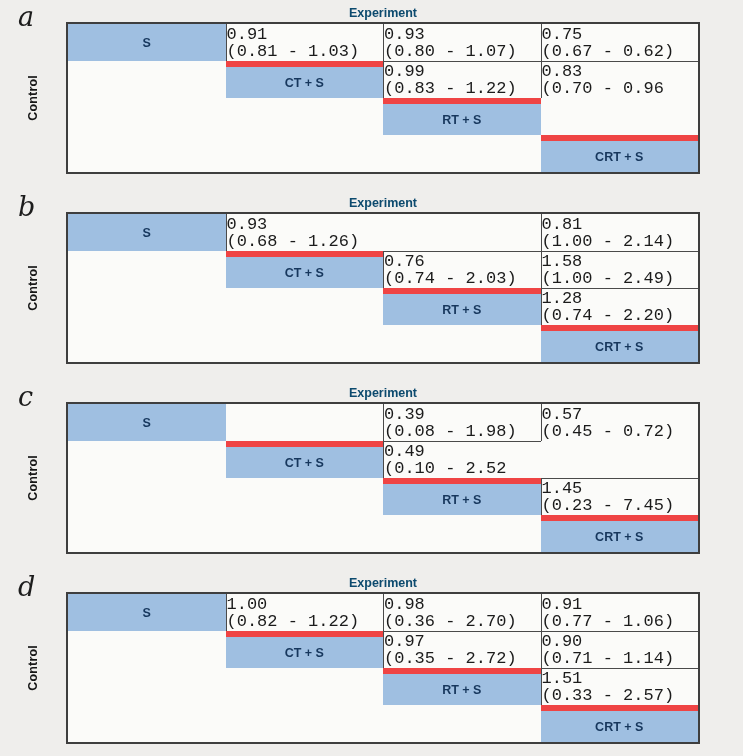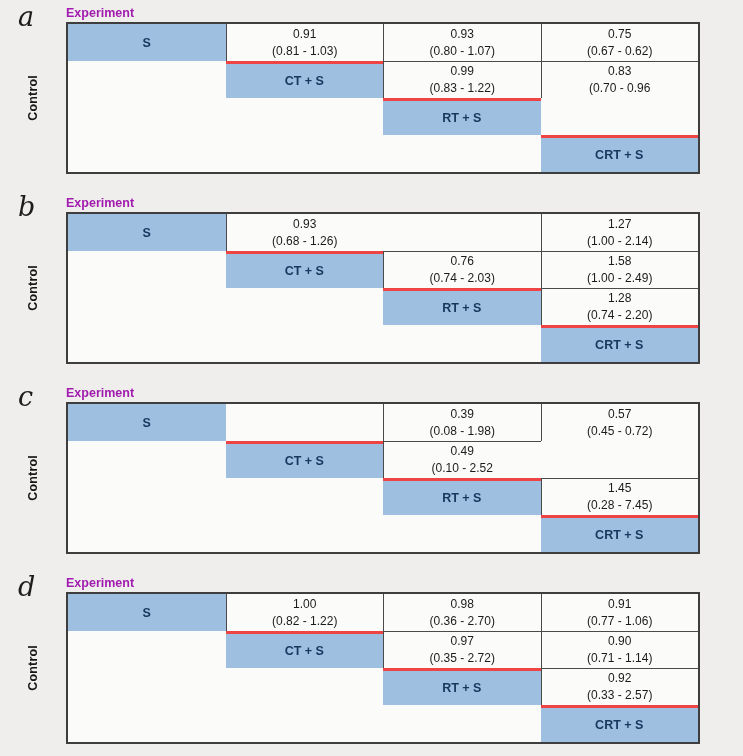--- a/index.html
+++ b/index.html
@@ -11,21 +11,21 @@
   }
   .stack{padding-top:2px;}
   .panel{position:relative;height:190px;}
   .letter{
     position:absolute;left:18px;top:0px;
     font-family:"DejaVu Serif", serif;
     font-style:italic;font-size:27px;color:#1c1c1c;line-height:30px;
   }
   .toplab{
     position:absolute;left:66px;top:4px;width:634px;
-    text-align:left;font-weight:bold;font-size:12.5px;color:#a21caf;
+    text-align:center;font-weight:bold;font-size:12.5px;color:#0c4a6e;
   }
   .sidelab{
     position:absolute;left:22px;top:20px;width:22px;height:152px;
     display:flex;align-items:center;justify-content:center;
   }
   .sidelab span{
     writing-mode:vertical-rl;transform:rotate(180deg);
     font-weight:bold;font-size:12.5px;color:#161616;letter-spacing:0.2px;
   }
   .ltable{
@@ -36,26 +36,26 @@
     grid-template-rows:repeat(4,1fr);
     background:#fbfbf9;
     border:2px solid #3e3e3e;
     box-sizing:border-box;
   }
   .cell{box-sizing:border-box;}
   .diag{
     background:#9fbfe1;
     display:flex;align-items:center;justify-content:center;
     font-weight:bold;font-size:12.5px;color:#17375d;
-    border-top:3px solid #ef4444;
+    border-top:6px solid #ef4444;
   }
   .val{
-    display:flex;flex-direction:column;align-items:center;justify-content:center;
-    font-size:12px;color:#1b1b1b;line-height:17px;
-    border-top:1px solid #4a4a4a;border-left:1px solid #4a4a4a;
+    display:flex;flex-direction:column;align-items:flex-start;justify-content:center;
+    font-size:17px;color:#1b1b1b;line-height:17px;
+    border-top:1px solid #4a4a4a;border-left:1px solid #4a4a4a;font-family:Liberation Mono, monospace;
   }
   .r0{grid-row:1}.r1{grid-row:2}.r2{grid-row:3}.r3{grid-row:4}
   .c0{grid-column:1}.c1{grid-column:2}.c2{grid-column:3}.c3{grid-column:4}
   .r0.diag, .r0.val{border-top:none;}
 </style>
 </head>
 <body>
 
 <div class="stack">
 
@@ -99,21 +99,21 @@
     <div class="sidelab">
         <span>Control</span>
       </div>
     <div class="ltable">
       <div class="cell diag r0 c0">S</div>
       <div class="cell val r0 c1">
           <span>0.93</span>
           <span>(0.68 - 1.26)</span>
         </div>
       <div class="cell val r0 c3">
-          <span>1.27</span>
+          <span>0.81</span>
           <span>(1.00 - 2.14)</span>
         </div>
       <div class="cell diag r1 c1">CT + S</div>
       <div class="cell val r1 c2">
           <span>0.76</span>
           <span>(0.74 - 2.03)</span>
         </div>
       <div class="cell val r1 c3">
           <span>1.58</span>
           <span>(1.00 - 2.49)</span>
@@ -144,21 +144,21 @@
           <span>(0.45 - 0.72)</span>
         </div>
       <div class="cell diag r1 c1">CT + S</div>
       <div class="cell val r1 c2">
           <span>0.49</span>
           <span>(0.10 - 2.52</span>
         </div>
       <div class="cell diag r2 c2">RT + S</div>
       <div class="cell val r2 c3">
           <span>1.45</span>
-          <span>(0.28 - 7.45)</span>
+          <span>(0.23 - 7.45)</span>
         </div>
       <div class="cell diag r3 c3">CRT + S</div>
     </div>
   </section>
 
   <section class="panel">
     <div class="letter">d</div>
     <div class="toplab">Experiment</div>
     <div class="sidelab">
         <span>Control</span>
@@ -181,20 +181,20 @@
       <div class="cell val r1 c2">
           <span>0.97</span>
           <span>(0.35 - 2.72)</span>
         </div>
       <div class="cell val r1 c3">
           <span>0.90</span>
           <span>(0.71 - 1.14)</span>
         </div>
       <div class="cell diag r2 c2">RT + S</div>
       <div class="cell val r2 c3">
-          <span>0.92</span>
+          <span>1.51</span>
           <span>(0.33 - 2.57)</span>
         </div>
       <div class="cell diag r3 c3">CRT + S</div>
     </div>
   </section>
 
 </div>
 
 </body></html>

